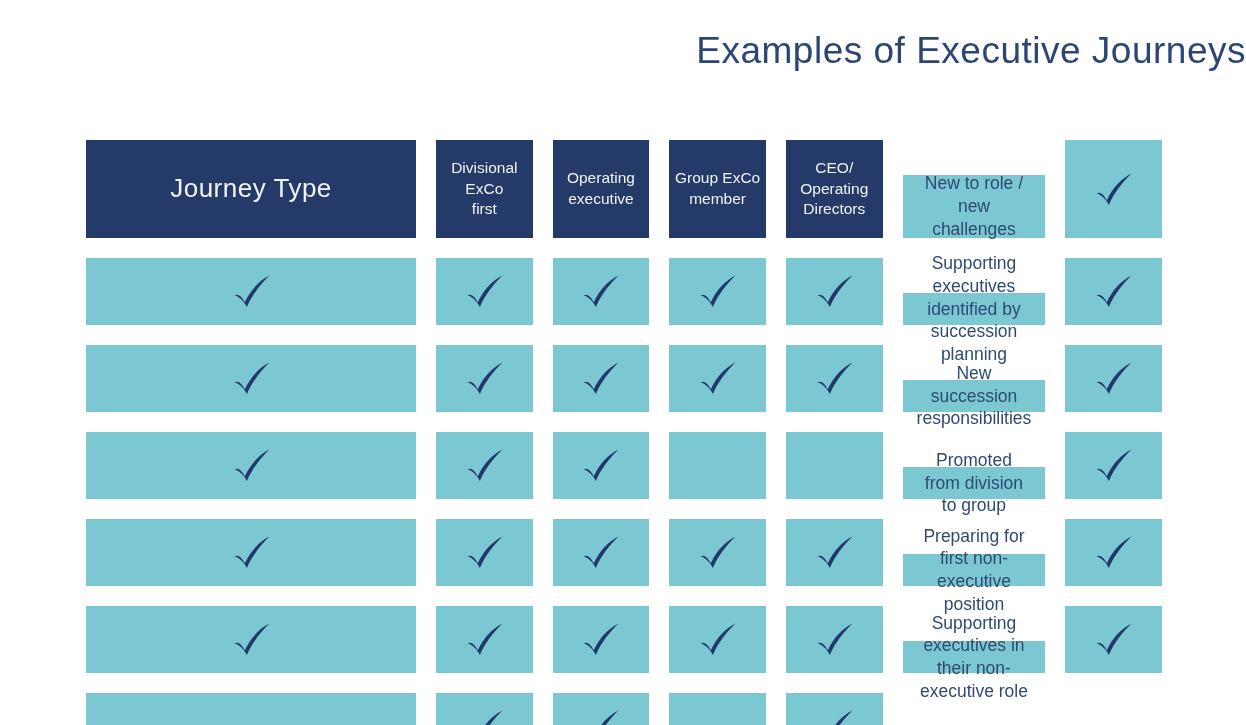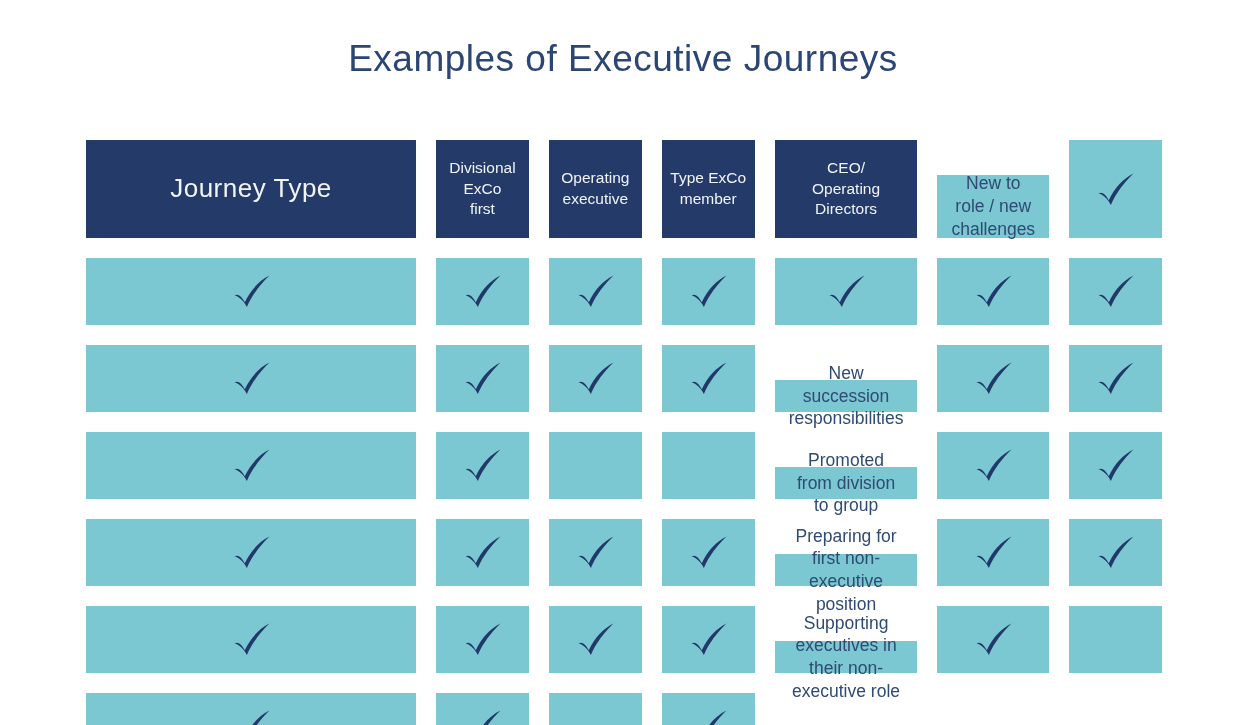--- a/index.html
+++ b/index.html
@@ -12,25 +12,25 @@
     overflow: hidden;
   }
   .slide {
     position: relative;
     width: 1246px;
     height: 725px;
     background: var(--page-bg, #ffffff);
   }
   .title {
     position: absolute;
-    top: 38px;
+    top: 30px;
     left: 0;
     width: 100%;
     margin: 0;
-    text-align: center;
+    text-align: right;
     font-size: 37px;
     font-weight: 400;
     letter-spacing: 0.5px;
     color: var(--title-color, #2B4674);
   }
   .grid {
     position: absolute;
     left: 86px;
     top: 140px;
     width: 1076px;
@@ -80,21 +80,21 @@
   <h1 class="title">Examples of Executive Journeys</h1>
 
   <div class="grid">
     <div class="cell head corner">Journey Type</div>
 
       <div class="cell head">Divisional
 ExCo
 first</div>
       <div class="cell head">Operating
 executive</div>
-      <div class="cell head">Type ExCo
+      <div class="cell head">Group ExCo
 member</div>
       <div class="cell head">CEO/
 Operating
 Directors</div>
       <div class="cell body-cell row-label">New to role / new challenges</div>
       <div class="cell body-cell">
         <svg class="check-svg" viewBox="0 0 36 32" xmlns="http://www.w3.org/2000/svg" aria-hidden="true">
     <path d="M1.5 20 C4.5 17.5 8.5 20.5 11.5 26.5 C17 14.5 26 5 35.5 0.5 C27 8.5 18.5 19.5 13.5 31 C9.5 24 5 20.5 1.5 20 Z"></path>
   </svg>
       </div>
@@ -116,20 +116,21 @@
       <div class="cell body-cell">
         <svg class="check-svg" viewBox="0 0 36 32" xmlns="http://www.w3.org/2000/svg" aria-hidden="true">
     <path d="M1.5 20 C4.5 17.5 8.5 20.5 11.5 26.5 C17 14.5 26 5 35.5 0.5 C27 8.5 18.5 19.5 13.5 31 C9.5 24 5 20.5 1.5 20 Z"></path>
   </svg>
       </div>
       <div class="cell body-cell">
         <svg class="check-svg" viewBox="0 0 36 32" xmlns="http://www.w3.org/2000/svg" aria-hidden="true">
     <path d="M1.5 20 C4.5 17.5 8.5 20.5 11.5 26.5 C17 14.5 26 5 35.5 0.5 C27 8.5 18.5 19.5 13.5 31 C9.5 24 5 20.5 1.5 20 Z"></path>
   </svg>
       </div>
+      <div class="cell body-cell row-label">Supporting executives identified by succession planning</div>
       <div class="cell body-cell">
         <svg class="check-svg" viewBox="0 0 36 32" xmlns="http://www.w3.org/2000/svg" aria-hidden="true">
     <path d="M1.5 20 C4.5 17.5 8.5 20.5 11.5 26.5 C17 14.5 26 5 35.5 0.5 C27 8.5 18.5 19.5 13.5 31 C9.5 24 5 20.5 1.5 20 Z"></path>
   </svg>
       </div>
       <div class="cell body-cell">
         <svg class="check-svg" viewBox="0 0 36 32" xmlns="http://www.w3.org/2000/svg" aria-hidden="true">
     <path d="M1.5 20 C4.5 17.5 8.5 20.5 11.5 26.5 C17 14.5 26 5 35.5 0.5 C27 8.5 18.5 19.5 13.5 31 C9.5 24 5 20.5 1.5 20 Z"></path>
   </svg>
       </div>

